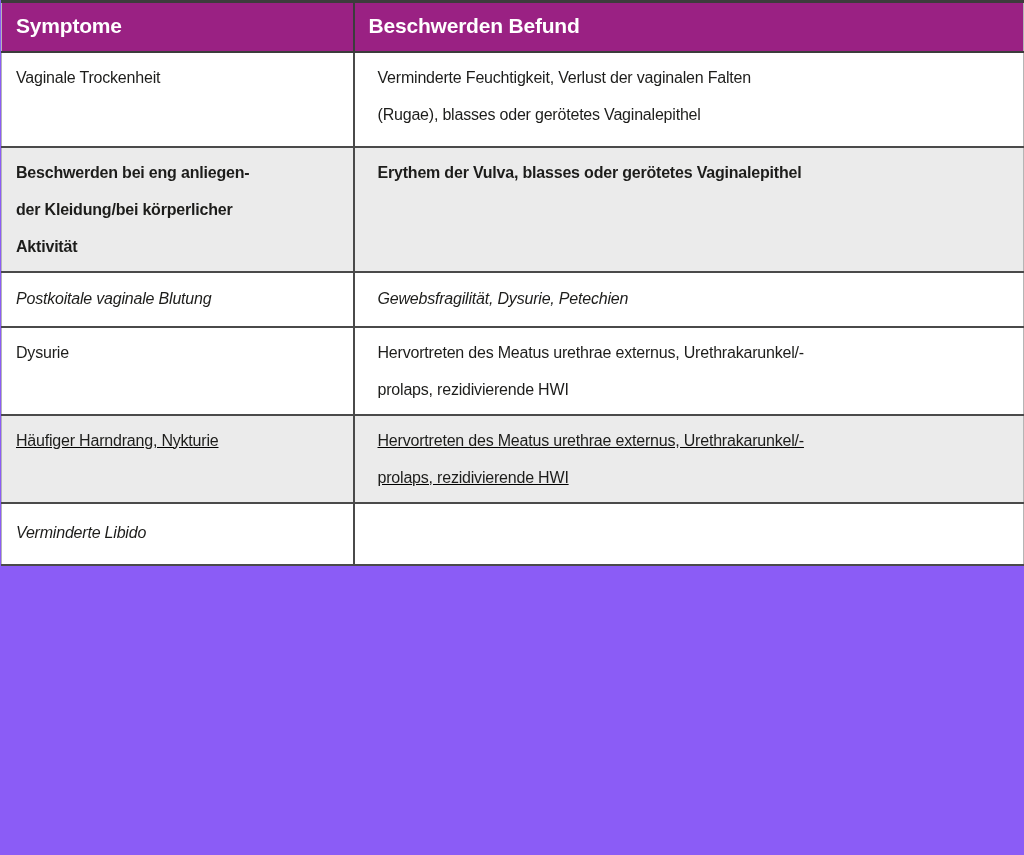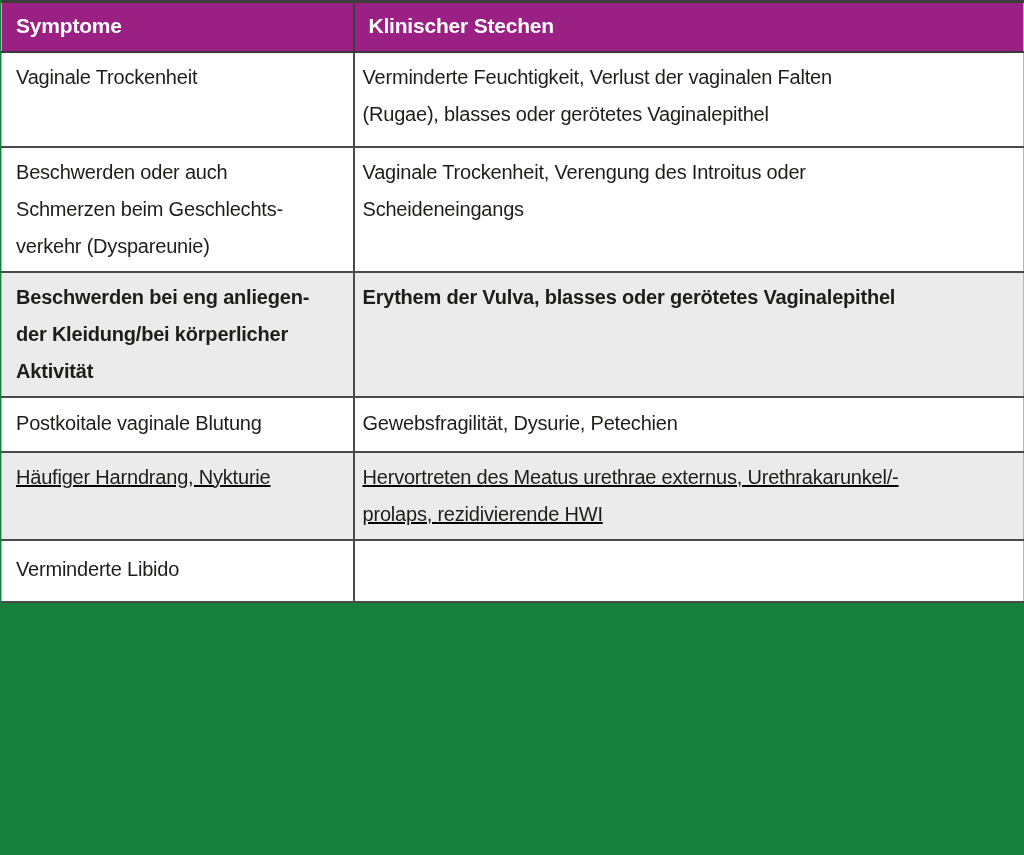--- a/index.html
+++ b/index.html
@@ -6,21 +6,21 @@
     margin: 0;
     padding: 0;
     background: #ffffff;
     width: 1024px;
     font-family: "Liberation Sans", "DejaVu Sans", sans-serif;
   }
   .page {
     width: 1024px;
     height: 855px;
     box-sizing: border-box;
-    background: #15803d;
+    background: #8b5cf6;
   }
   table.symptom-table {
     border-collapse: collapse;
     table-layout: fixed;
     width: 1022px;
     margin: 0 0 0 1px;
     border-left: 1px solid #b5b5b5;
     border-right: 1px solid #b5b5b5;
   }
   col.col-symptom { width: 352px; }
@@ -39,70 +39,68 @@
     color: #ffffff;
     font-size: 21px;
     font-weight: bold;
     padding: 2px 14px 4px 14px;
     border-top: 3px solid #3c3c3c;
     border-bottom: 2px solid #3c3c3c;
   }
   thead th:first-child { border-right: 2px solid #3c3c3c; }
   tbody td {
     color: #1d1d1b;
-    font-size: 20px;
+    font-size: 16px;
     line-height: 37px;
     padding: 6px 14px 6px 14px;
     border-top: 2px solid #f9a8d4;
     border-bottom: 2px solid #4a4a4a;
     background: #ffffff;
     vertical-align: top;
   }
   tbody td:first-child { border-right: 2px solid #4a4a4a; }
-  tbody td:last-child { padding-left: 8px; }
+  tbody td:last-child { padding-left: 23px; }
   tbody tr.alt td { background: #ebebeb; }
-  tbody tr.single td { vertical-align: middle; padding-top: 2px; padding-bottom: 4px; }
+  tbody tr.single td { vertical-align: middle; padding-top: 2px; padding-bottom: 4px; font-style: italic; }
 </style>
 </head>
 <body>
 
 <div class="page">
   <table class="symptom-table">
     <colgroup>
       <col class="col-symptom">
       <col class="col-befund">
     </colgroup>
     <thead>
       <tr>
         <th>Symptome</th>
-        <th>Klinischer Stechen</th>
+        <th>Beschwerden Befund</th>
       </tr>
     </thead>
     <tbody>
         <tr style="height: 95px;">
           <td>Vaginale Trockenheit</td>
           <td>Verminderte Feuchtigkeit, Verlust der vaginalen Falten
 (Rugae), blasses oder gerötetes Vaginalepithel</td>
-        </tr>
-        <tr style="height: 120px;">
-          <td>Beschwerden oder auch
-Schmerzen beim Geschlechts-
-verkehr (Dyspareunie)</td>
-          <td>Vaginale Trockenheit, Verengung des Introitus oder
-Scheideneingangs</td>
         </tr>
         <tr class="alt" style="height: 120px; font-weight: bold;">
           <td>Beschwerden bei eng anliegen-
 der Kleidung/bei körperlicher
 Aktivität</td>
           <td>Erythem der Vulva, blasses oder gerötetes Vaginalepithel</td>
         </tr>
         <tr class="single" style="height: 55px;">
           <td>Postkoitale vaginale Blutung</td>
           <td>Gewebsfragilität, Dysurie, Petechien</td>
+        </tr>
+        <tr style="height: 88px;">
+          <td>Dysurie</td>
+          <td>Hervortreten des Meatus urethrae externus, Urethrakarunkel/-
+prolaps, rezidivierende HWI</td>
         </tr>
         <tr class="alt" style="height: 85px; text-decoration: underline;">
           <td>Häufiger Harndrang, Nykturie</td>
           <td>Hervortreten des Meatus urethrae externus, Urethrakarunkel/-
 prolaps, rezidivierende HWI</td>
         </tr>
         <tr class="single" style="height: 62px;">
           <td>Verminderte Libido</td>
           <td></td>
         </tr>

